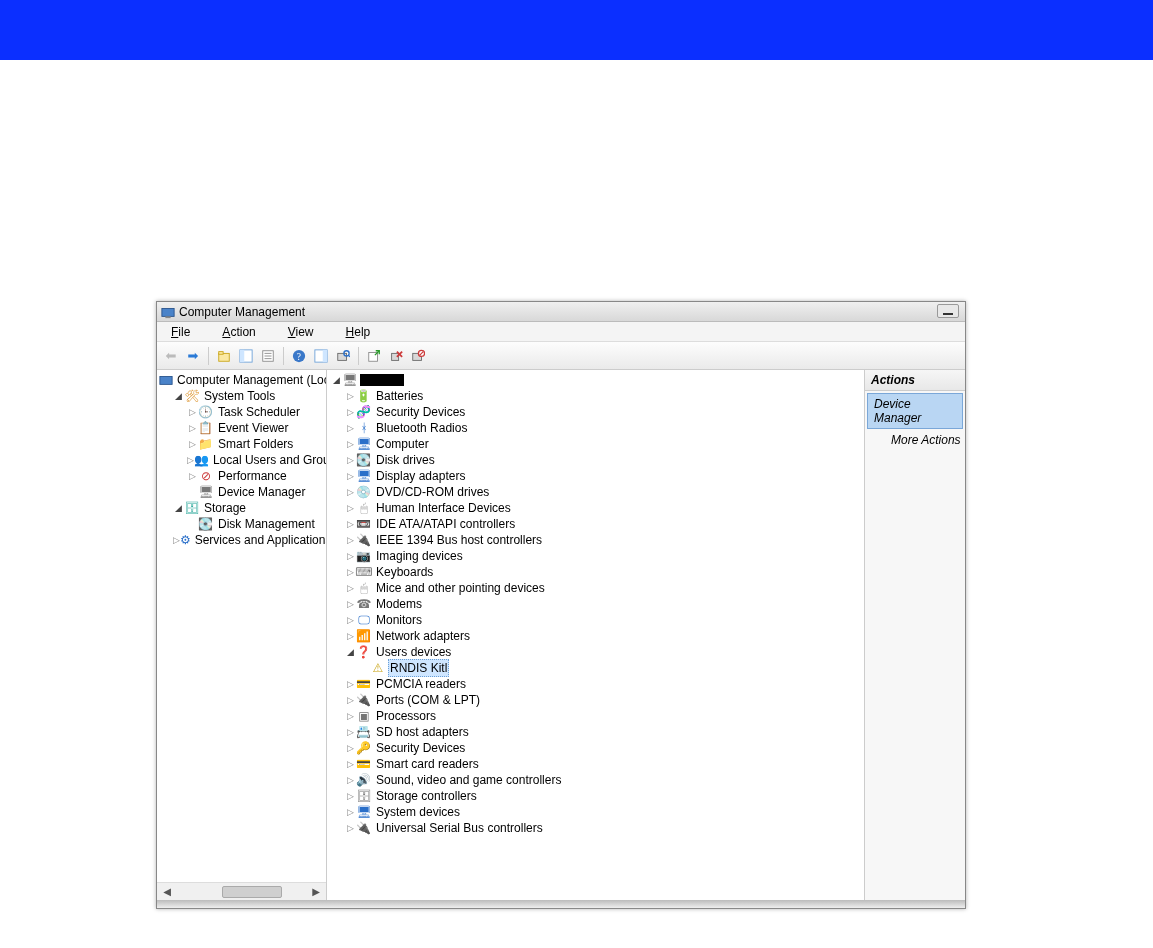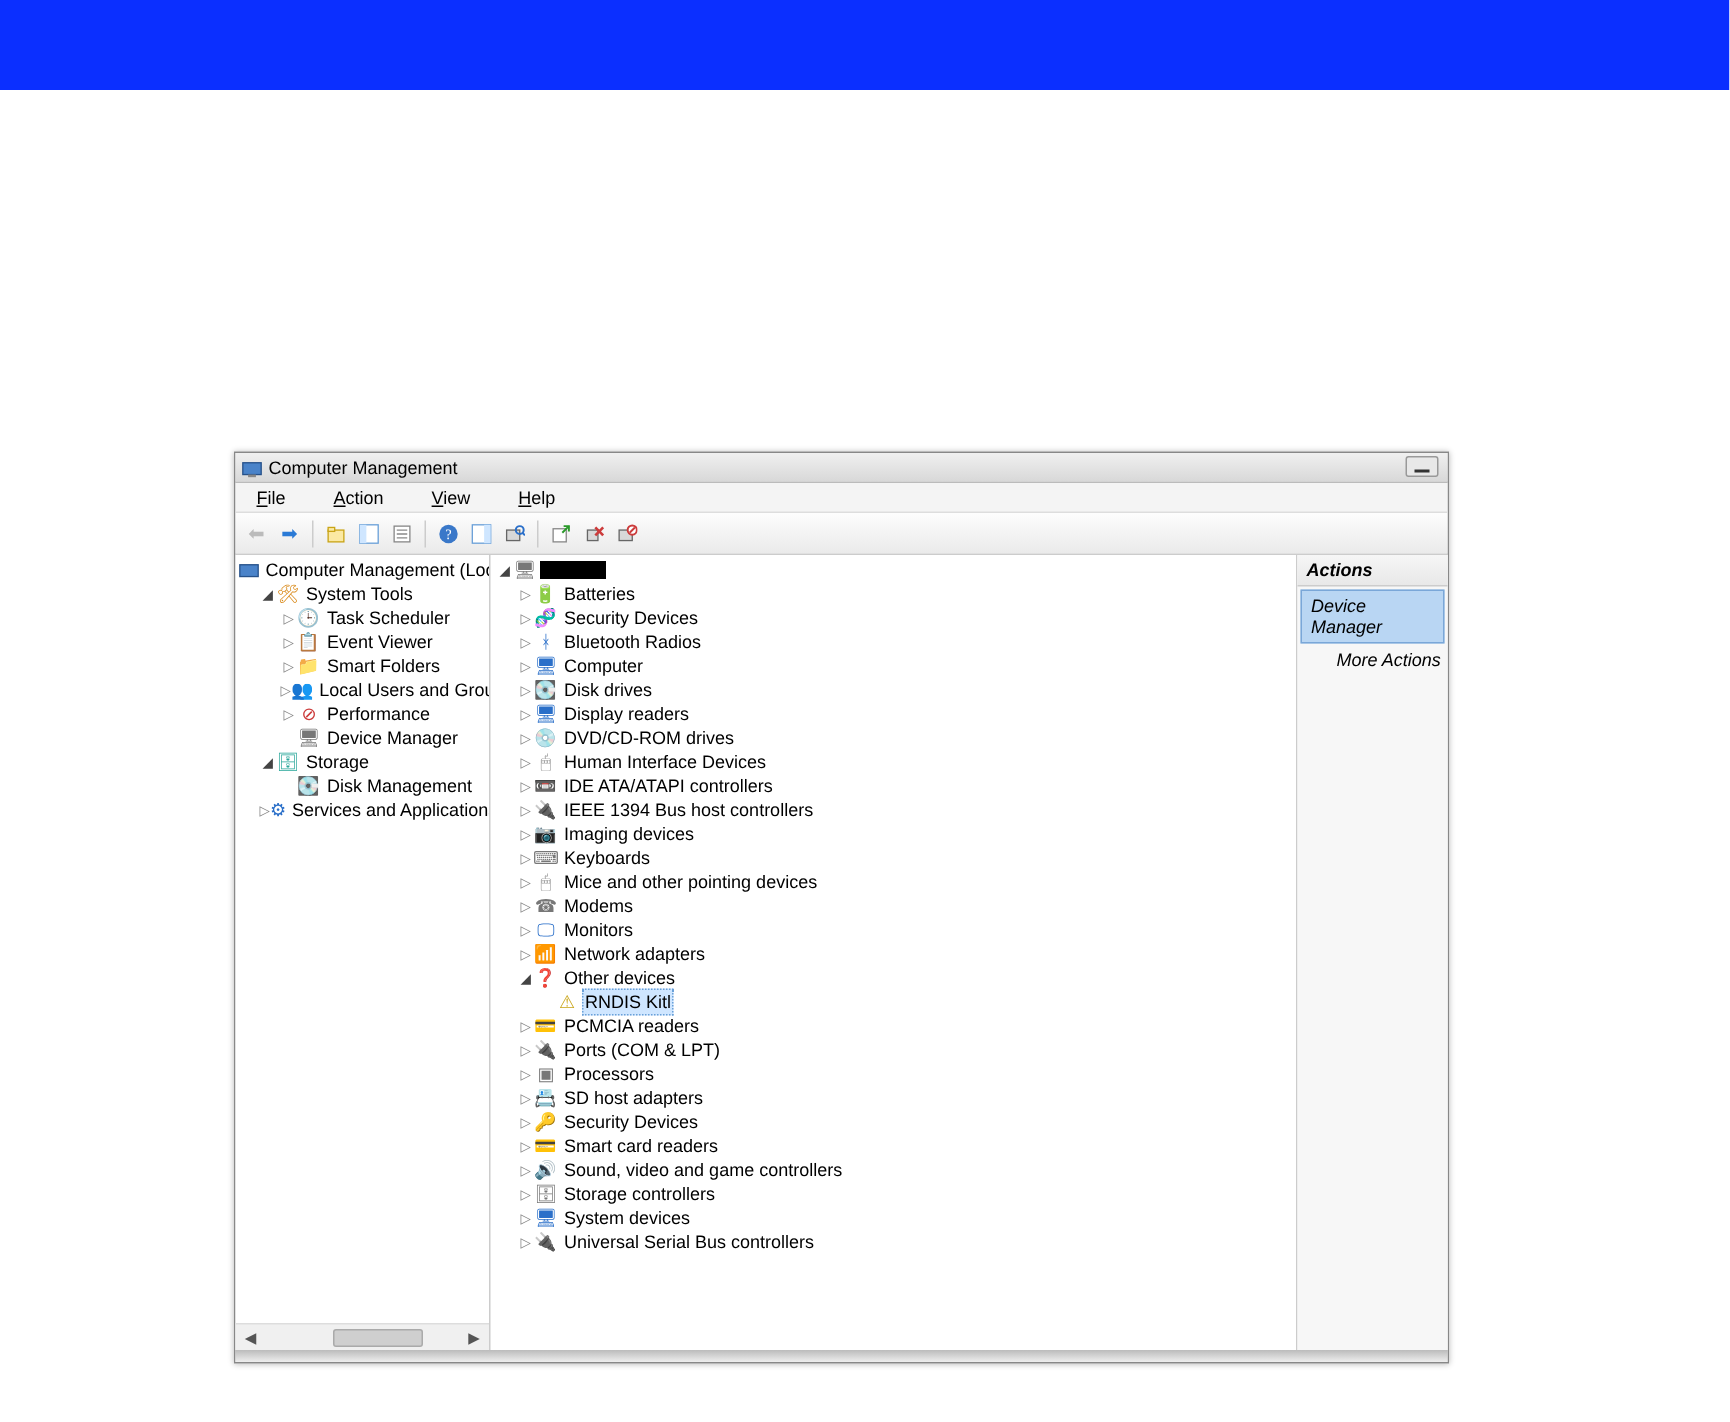--- a/index.html
+++ b/index.html
@@ -378,21 +378,21 @@
                 <div class="row ind1">
                   <span class="tw closed"></span>
                   <span class="ic c-gray">💽</span>
                   <span class="lbl">Disk drives</span>
                 </div>
               </li>
             <li>
                 <div class="row ind1">
                   <span class="tw closed"></span>
                   <span class="ic c-blue">🖥</span>
-                  <span class="lbl">Display readers</span>
+                  <span class="lbl">Display adapters</span>
                 </div>
               </li>
             <li>
                 <div class="row ind1">
                   <span class="tw closed"></span>
                   <span class="ic c-gray">💿</span>
                   <span class="lbl">DVD/CD-ROM drives</span>
                 </div>
               </li>
             <li>
@@ -455,21 +455,21 @@
                 <div class="row ind1">
                   <span class="tw closed"></span>
                   <span class="ic c-blue">📶</span>
                   <span class="lbl">Network adapters</span>
                 </div>
               </li>
             <li>
               <div class="row ind1">
                   <span class="tw open"></span>
                   <span class="ic c-gold">❓</span>
-                  <span class="lbl">Other devices</span>
+                  <span class="lbl">Users devices</span>
                 </div>
               <ul class="tree">
                 <li>
                     <div class="row ind2">
                       <span class="tw none"></span>
                       <span class="ic c-gold">⚠</span>
                       <span class="lbl selected">RNDIS Kitl</span>
                     </div>
                   </li>
               </ul>

